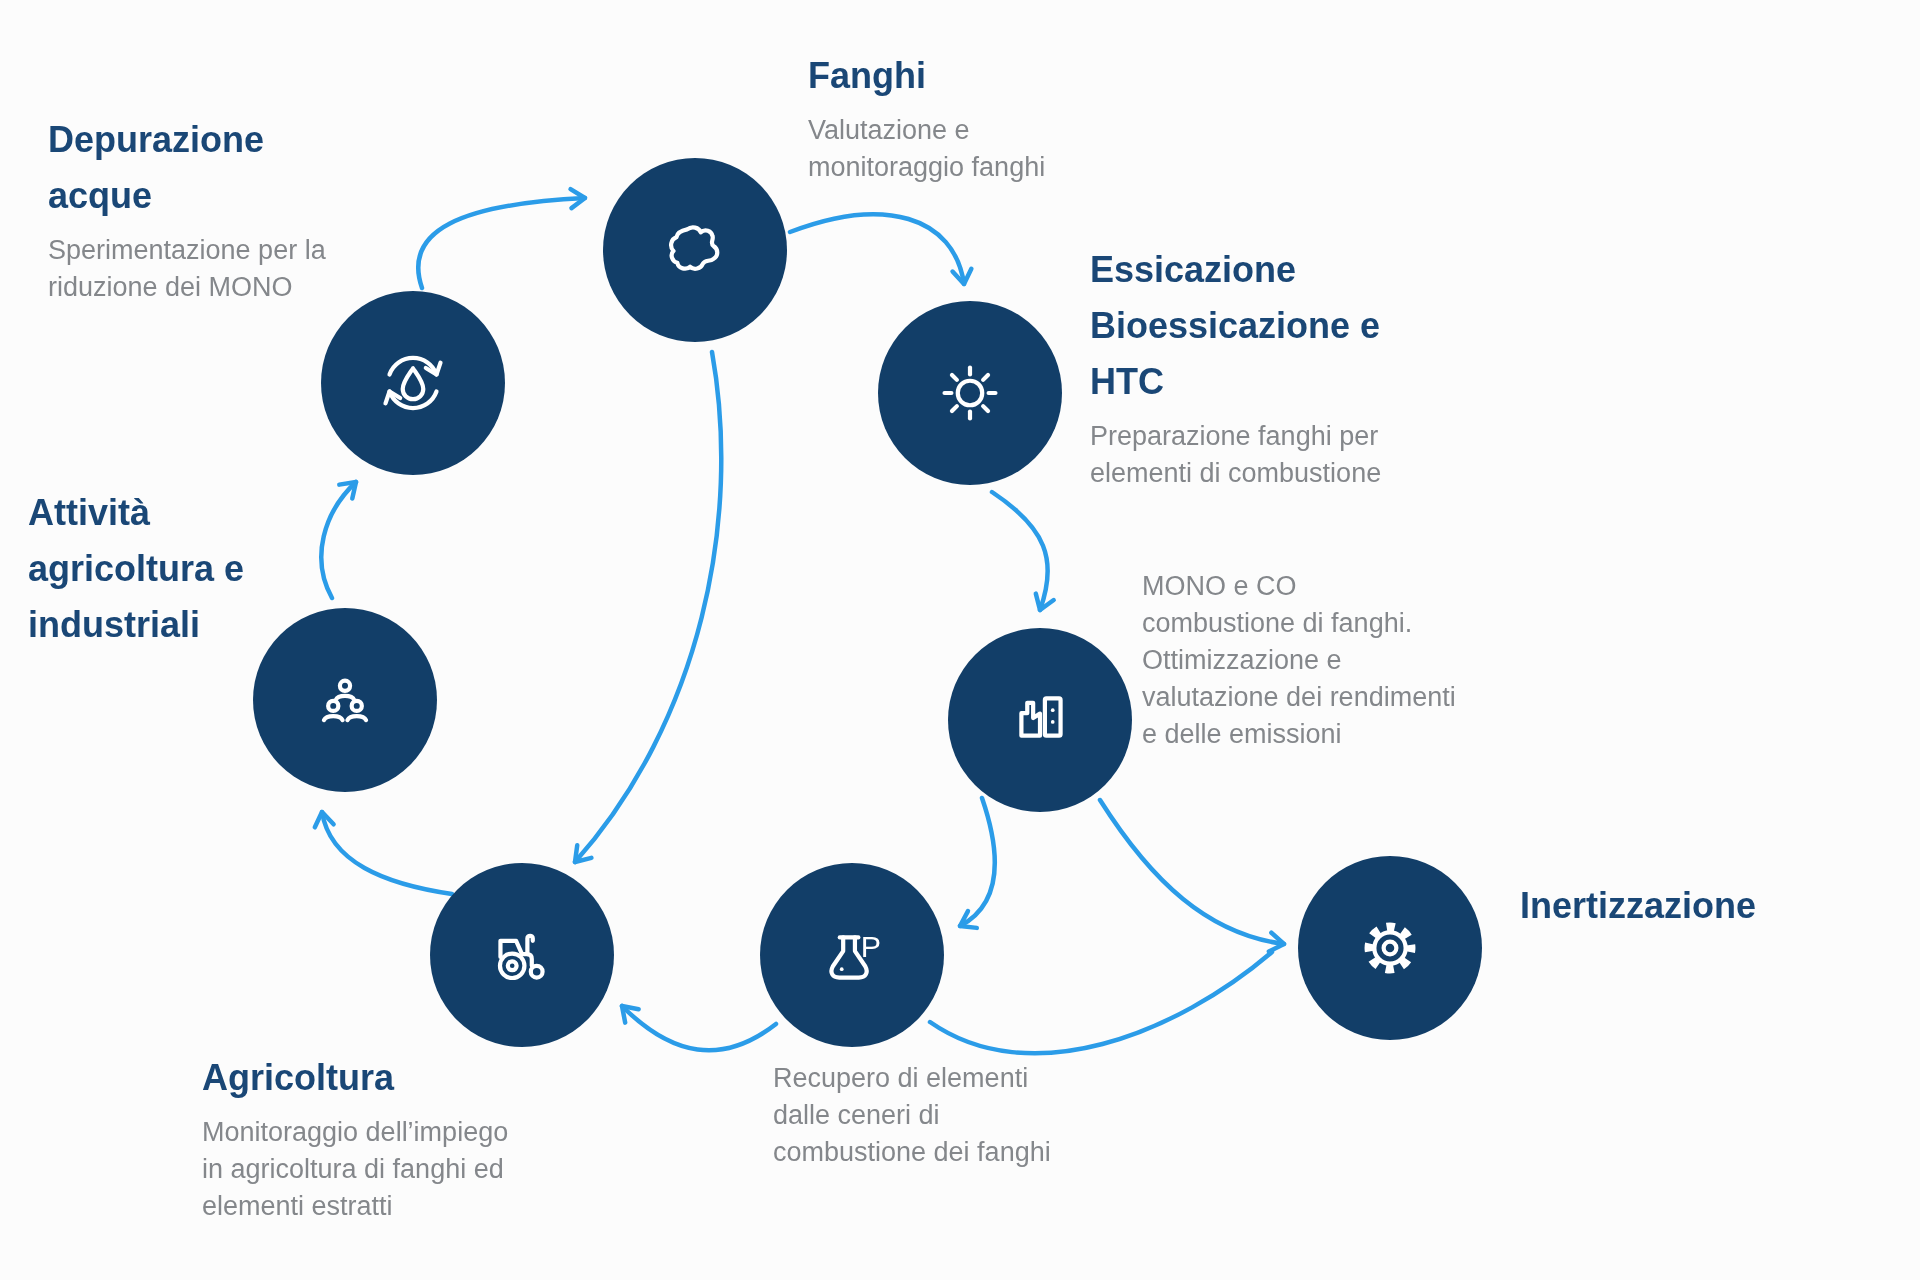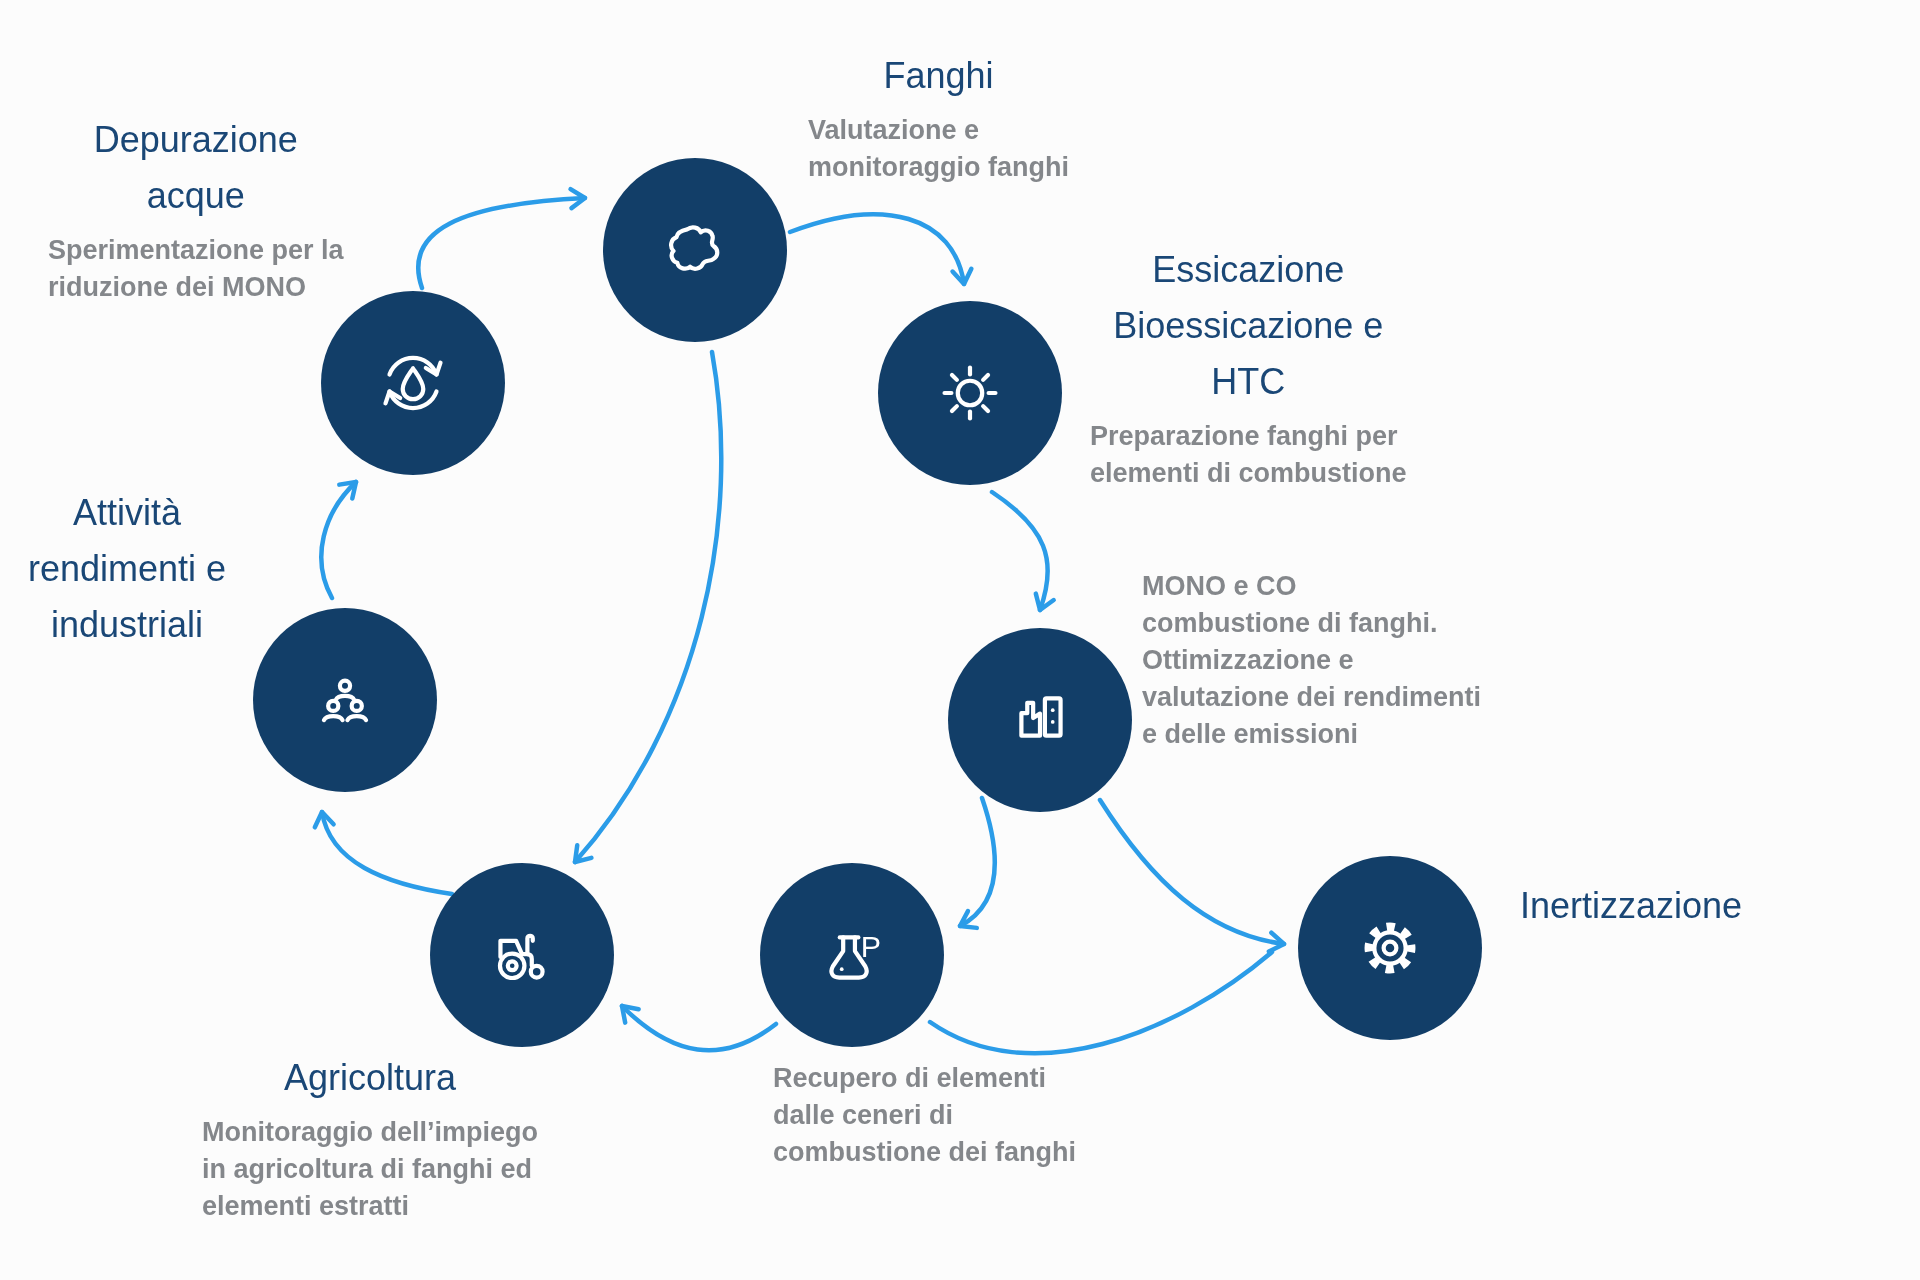--- a/index.html
+++ b/index.html
@@ -45,28 +45,27 @@
     stroke-linecap:round;stroke-linejoin:round;
   }
   .icon .teeth{stroke-width:9;stroke-linecap:butt}
   .icon .fill{fill:var(--icon-stroke,#fff);stroke:none}
   .icon text{fill:var(--icon-stroke,#fff);stroke:none;font-family:"Liberation Sans",sans-serif;font-size:31px}
 
   
   .label{position:absolute}
   .label h2{
     margin:0 0 8px 0;
-    font-size:36px;line-height:56px;font-weight:400;
+    font-size:36px;line-height:56px;font-weight:700;
     color:var(--title-color,#1a4776);
     white-space:pre-line;
-    text-align:center;
   }
   .label p{
     margin:0;
-    font-size:27px;line-height:37px;font-weight:700;
+    font-size:27px;line-height:37px;font-weight:400;
     color:var(--desc-color,#84878b);
     white-space:pre-line;
   }
   .l-dep{left:48px;top:112px}
   .l-fan{left:808px;top:48px}
   .l-ess{left:1090px;top:242px}
   .l-com{left:1142px;top:568px}
   .l-ine{left:1520px;top:878px}
   .l-rec{left:773px;top:1060px}
   .l-agr{left:202px;top:1050px}
@@ -206,17 +205,17 @@
       <circle cx="48" cy="33.5" r="5.2"></circle>
       <path d="M 38.5 48 C 41 42.5 55 42.5 57.5 48"></path>
       <circle cx="36" cy="54" r="5.2"></circle>
       <path d="M 26.5 68.5 C 29 63 43 63 45.5 68.5"></path>
       <circle cx="60" cy="54" r="5.2"></circle>
       <path d="M 50.5 68.5 C 53 63 67 63 69.5 68.5"></path>
     </svg>
   </div>
   <div class="label l-att">
     <h2>Attività
-rendimenti e
+agricoltura e
 industriali</h2>
   </div>
 
 </div>
 
 </body></html>

